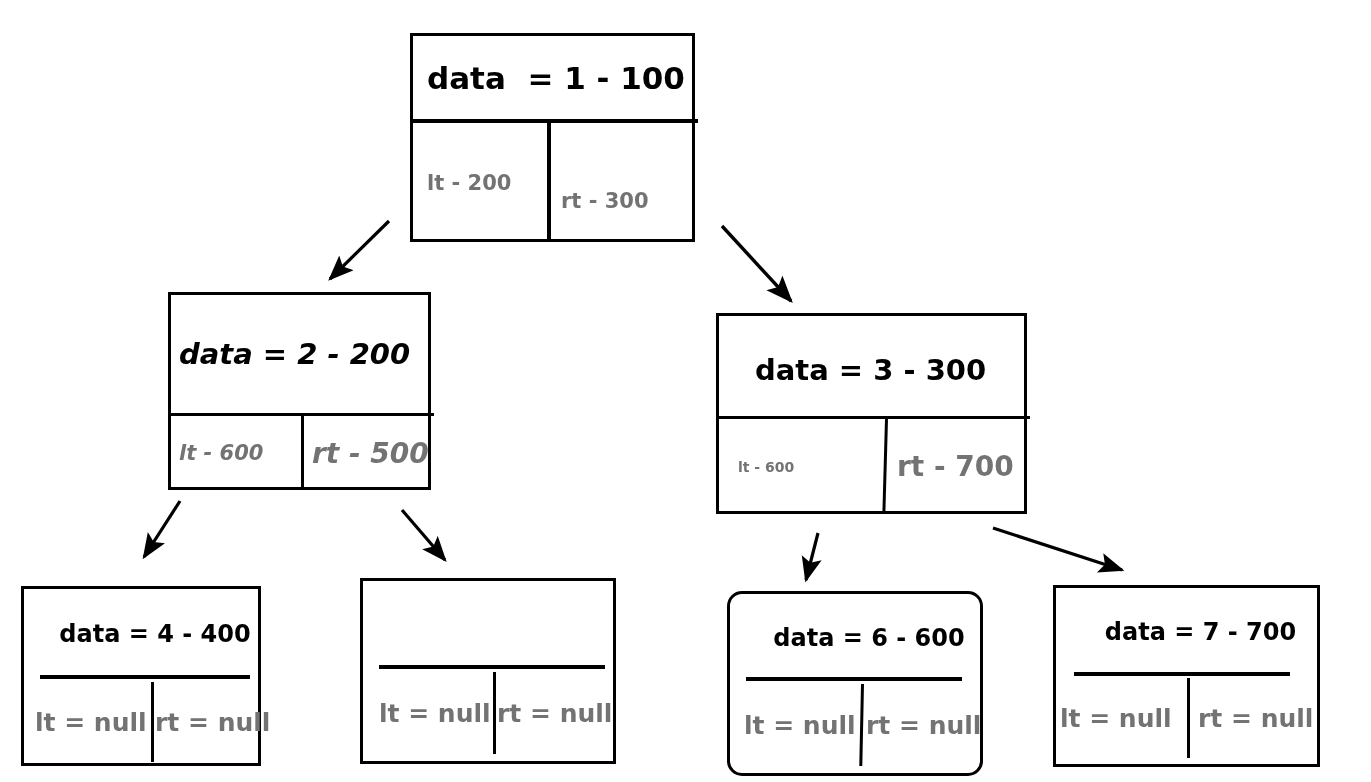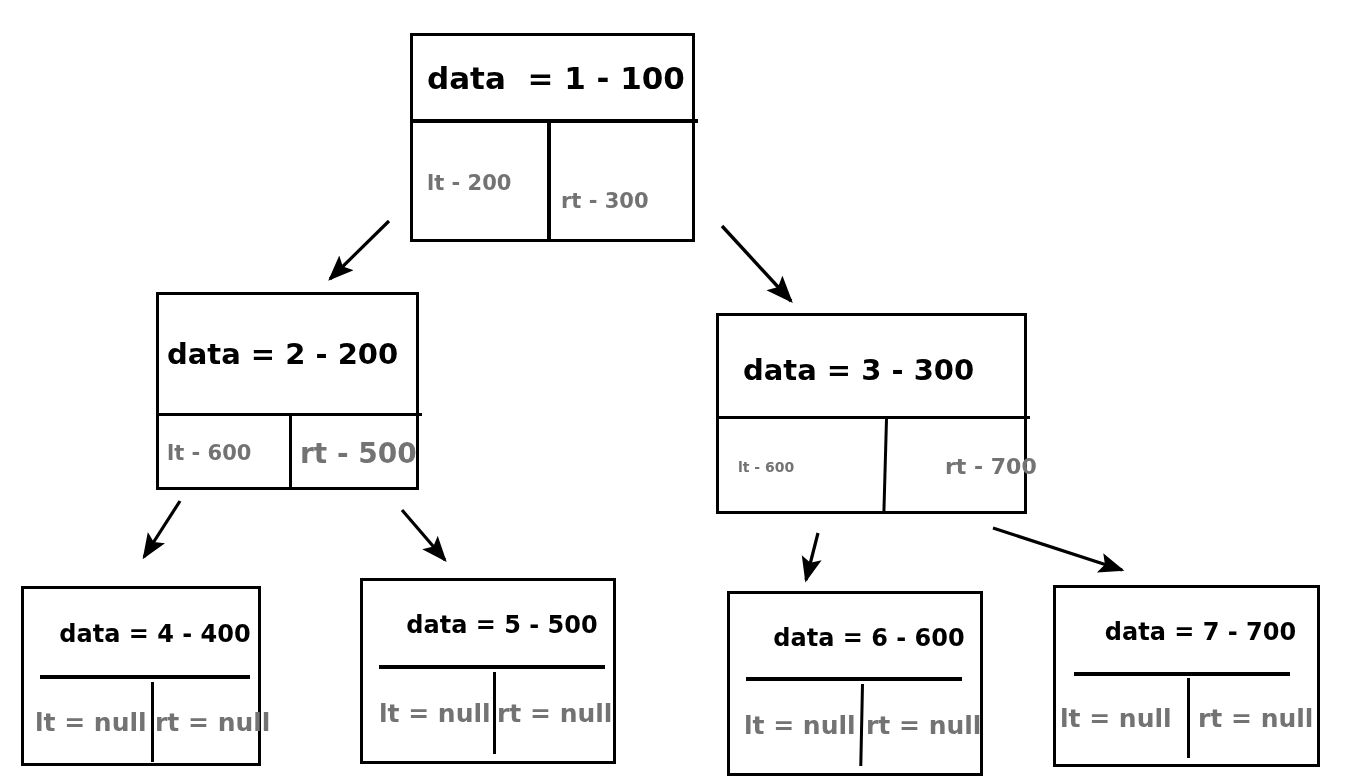--- a/index.html
+++ b/index.html
@@ -70,53 +70,53 @@
 
   
   #node-1 { left: 410px; top: 33px; width: 285px; height: 209px; }
   #node-1 .node-data { top: 0; height: 83px; font-size: 31px; padding-left: 14px; }
   #node-1 .hrule { left: 0; top: 83px; width: 285px; height: 4px; }
   #node-1 .vrule { left: 134px; top: 87px; width: 4px; height: 119px; }
   #node-1 .cell.lt { left: 14px; top: 87px; width: 118px; height: 119px; font-size: 21px; }
   #node-1 .cell.rt { left: 148px; top: 105px; width: 130px; height: 119px; font-size: 21px; }
 
   
-  #node-2 { left: 156px; top: 292px; width: 263px; height: 198px; }
+  #node-2 { left: 168px; top: 292px; width: 263px; height: 198px; font-style: italic; }
   #node-2 .node-data { top: 0; height: 118px; font-size: 29px; padding-left: 8px; }
   #node-2 .hrule { left: 0; top: 118px; width: 263px; height: 3px; }
   #node-2 .vrule { left: 130px; top: 121px; width: 3px; height: 74px; }
   #node-2 .cell.lt { left: 8px; top: 121px; width: 120px; height: 74px; font-size: 21px; }
   #node-2 .cell.rt { left: 141px; top: 121px; width: 120px; height: 74px; font-size: 28px; }
 
   
   #node-3 { left: 716px; top: 313px; width: 311px; height: 201px; }
-  #node-3 .node-data { top: 0; height: 108px; font-size: 29px; padding-left: 24px; }
+  #node-3 .node-data { top: 0; height: 108px; font-size: 29px; padding-left: 36px; }
   #node-3 .hrule { left: 0; top: 100px; width: 311px; height: 3px; }
   #node-3 .vrule { left: 166px; top: 103px; width: 3px; height: 95px; transform: rotate(1.6deg); }
   #node-3 .cell.lt { left: 19px; top: 103px; width: 140px; height: 95px; font-size: 14px; }
-  #node-3 .cell.rt { left: 178px; top: 103px; width: 130px; height: 95px; font-size: 22px; margin-left: 48px; }
+  #node-3 .cell.rt { left: 178px; top: 103px; width: 130px; height: 95px; font-size: 28px; }
 
   
   .leaf .node-data { justify-content: center; font-size: 24px; margin-left: 28px; }
 
   #node-4 { left: 21px; top: 586px; width: 240px; height: 180px; }
   #node-4 .node-data { top: 0; height: 90px; }
   #node-4 .hrule { left: 16px; top: 86px; width: 210px; height: 4px; }
   #node-4 .vrule { left: 127px; top: 93px; width: 3px; height: 80px; }
   #node-4 .cell.lt { left: 11px; top: 93px; width: 116px; height: 80px; font-size: 25px; }
   #node-4 .cell.rt { left: 131px; top: 93px; width: 130px; height: 80px; font-size: 25px; }
 
   #node-5 { left: 360px; top: 578px; width: 256px; height: 186px; }
   #node-5 .node-data { top: 0; height: 88px; }
   #node-5 .hrule { left: 16px; top: 84px; width: 226px; height: 4px; }
   #node-5 .vrule { left: 130px; top: 91px; width: 3px; height: 82px; }
   #node-5 .cell.lt { left: 16px; top: 91px; width: 112px; height: 82px; font-size: 25px; }
   #node-5 .cell.rt { left: 134px; top: 91px; width: 122px; height: 82px; font-size: 25px; }
 
-  #node-6 { left: 727px; top: 591px; width: 256px; height: 185px; }
+  #node-6 { left: 727px; top: 591px; width: 256px; height: 185px; border-radius: 15px; }
   #node-6 .node-data { top: 0; height: 88px; }
   #node-6 .hrule { left: 16px; top: 83px; width: 216px; height: 4px; }
   #node-6 .vrule { left: 131px; top: 90px; width: 3px; height: 82px; transform: rotate(1.2deg); }
   #node-6 .cell.lt { left: 14px; top: 90px; width: 114px; height: 82px; font-size: 25px; }
   #node-6 .cell.rt { left: 136px; top: 90px; width: 122px; height: 82px; font-size: 25px; }
 
   #node-7 { left: 1053px; top: 585px; width: 267px; height: 182px; }
   #node-7 .node-data { top: 0; height: 88px; border-radius: 20px; }
   #node-7 .hrule { left: 18px; top: 84px; width: 216px; height: 4px; }
   #node-7 .vrule { left: 131px; top: 90px; width: 3px; height: 80px; }
@@ -168,21 +168,20 @@
 
   <div class="node leaf" id="node-4">
     <div class="node-data">data = 4 - 400</div>
     <div class="hrule"></div>
     <div class="vrule"></div>
     <div class="cell lt">lt = null</div>
     <div class="cell rt">rt = null</div>
   </div>
 
   <div class="node leaf" id="node-5">
-    <div class="node-data">data = 5 - 500</div>
     <div class="hrule"></div>
     <div class="vrule"></div>
     <div class="cell lt">lt = null</div>
     <div class="cell rt">rt = null</div>
   </div>
 
   <div class="node leaf" id="node-6">
     <div class="node-data">data = 6 - 600</div>
     <div class="hrule"></div>
     <div class="vrule"></div>

